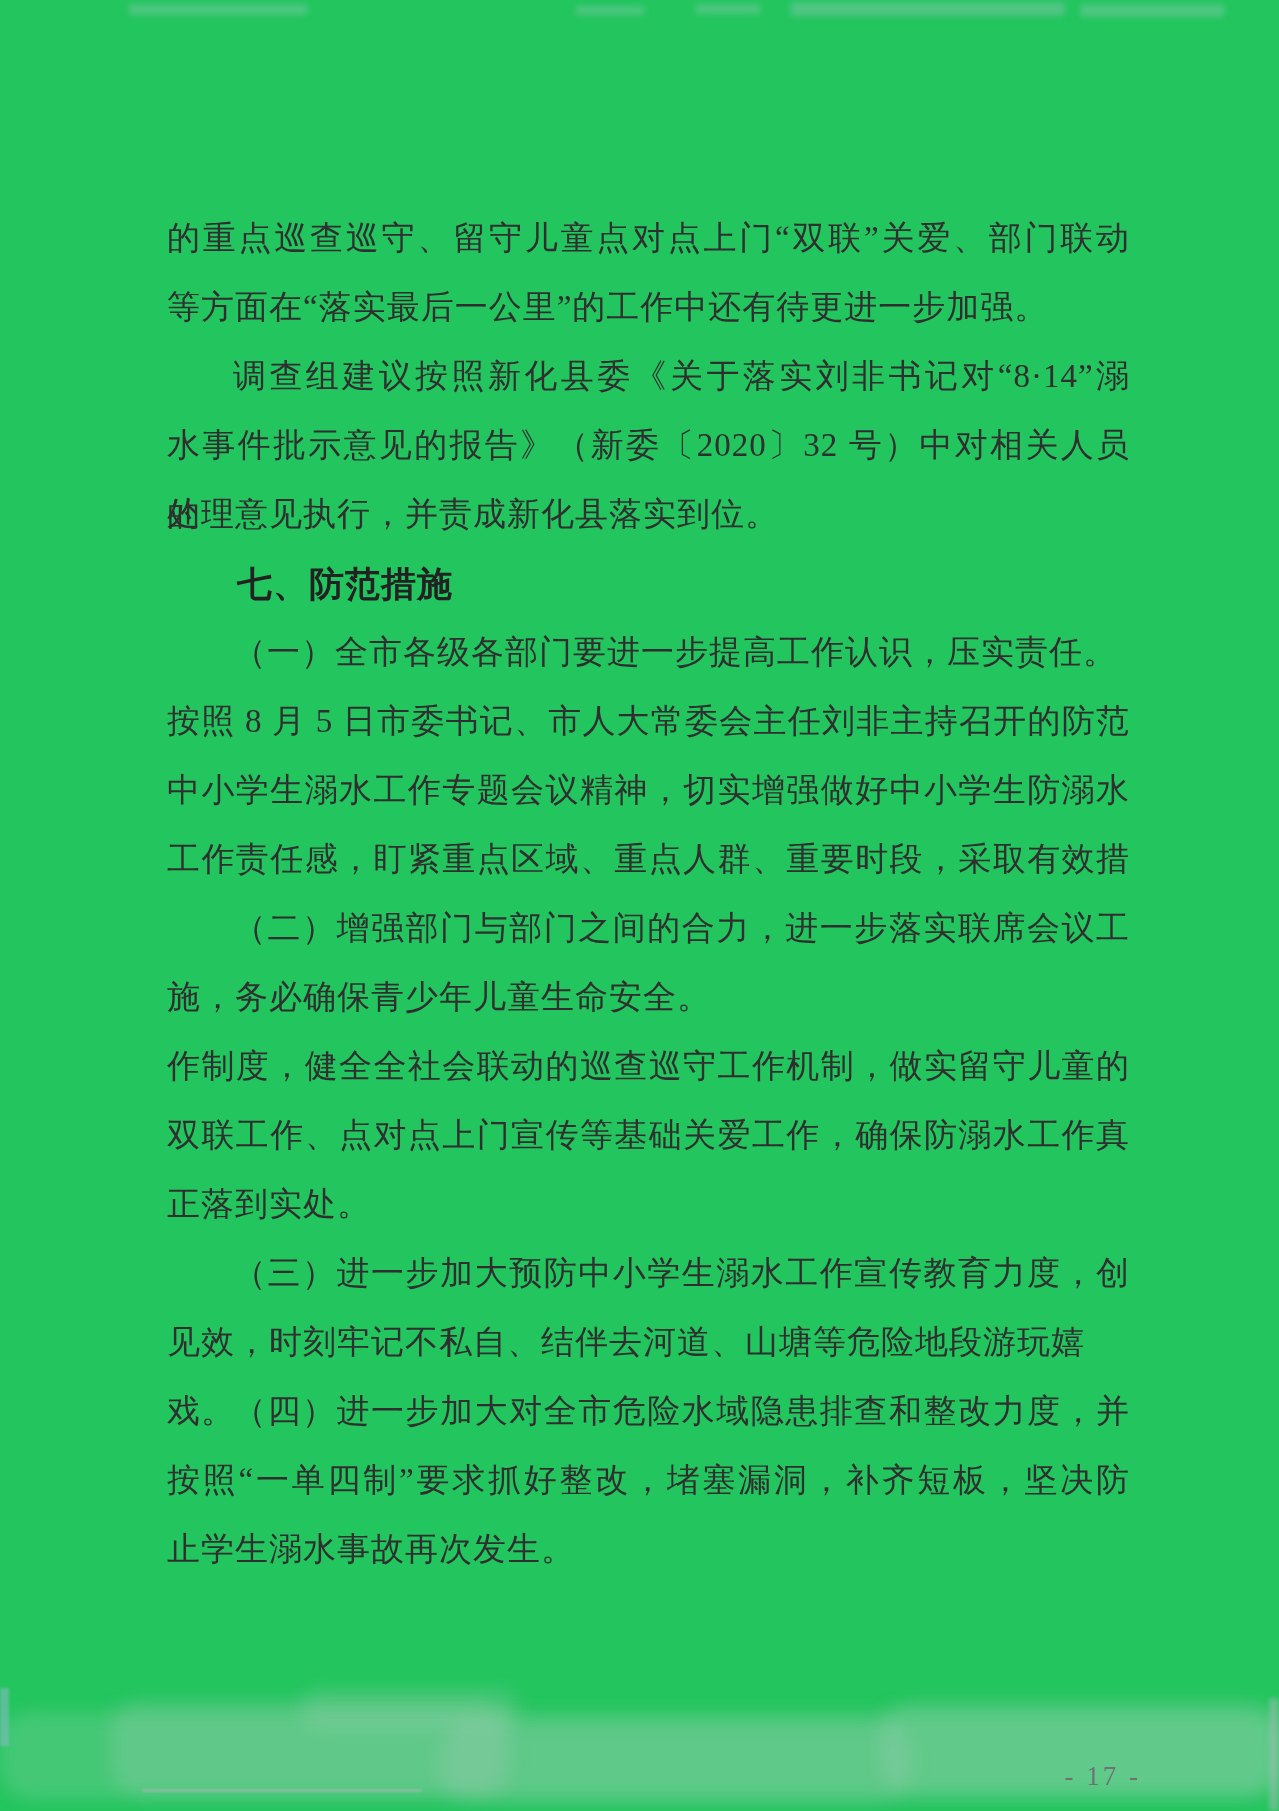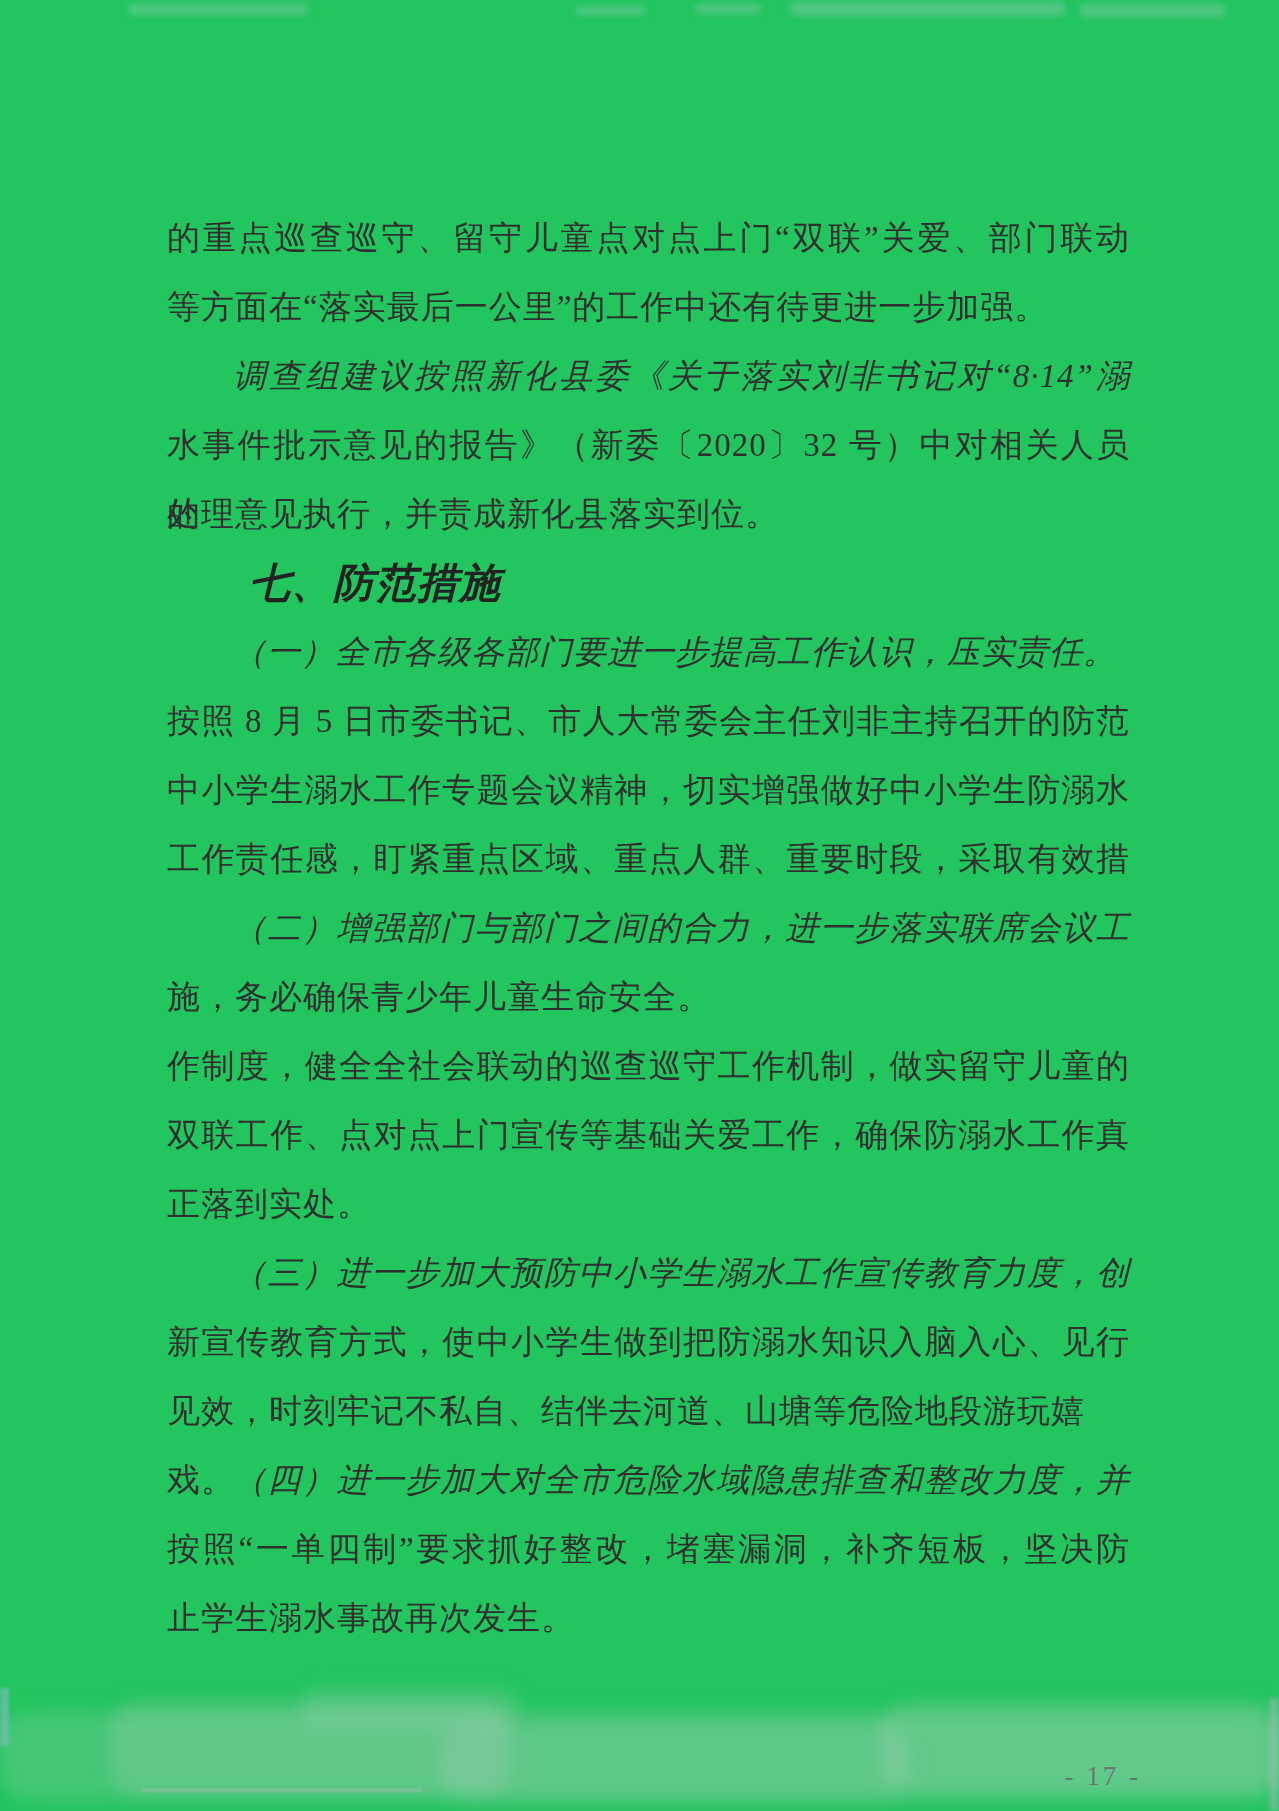--- a/index.html
+++ b/index.html
@@ -30,26 +30,25 @@
     color: #2f2f2f;
     font-family: "Liberation Serif", serif;
     letter-spacing: 1px;
   }
   .line.j {
     text-align: justify;
     text-align-last: justify;
   }
   .line.ind {
     text-indent: 2em;
-    font-style: italic;
   }
   .line.h {
     font-weight: bold;
     font-family: "Liberation Sans", sans-serif;
-    font-size: 41px;
+    font-size: 35px;
     color: #222;
   }
 
   
   .page-number {
     position: absolute;
     top: 1761px;
     right: 138px;
     font-size: 27px;
     color: #3a3a3a;
@@ -125,21 +124,20 @@
     <div class="line ind">（一）全市各级各部门要进一步提高工作认识，压实责任。</div>
     <div class="line j">按照 8 月 5 日市委书记、市人大常委会主任刘非主持召开的防范</div>
     <div class="line j">中小学生溺水工作专题会议精神，切实增强做好中小学生防溺水</div>
     <div class="line j">工作责任感，盯紧重点区域、重点人群、重要时段，采取有效措</div>
     <div class="line ind j">（二）增强部门与部门之间的合力，进一步落实联席会议工</div>
     <div class="line">施，务必确保青少年儿童生命安全。</div>
     <div class="line j">作制度，健全全社会联动的巡查巡守工作机制，做实留守儿童的</div>
     <div class="line j">双联工作、点对点上门宣传等基础关爱工作，确保防溺水工作真</div>
     <div class="line">正落到实处。</div>
     <div class="line ind j">（三）进一步加大预防中小学生溺水工作宣传教育力度，创</div>
-    <div class="line j">新宣传教育方式，使中小学生做到把防溺水知识入脑入心、见行</div>
     <div class="line">见效，时刻牢记不私自、结伴去河道、山塘等危险地段游玩嬉戏。</div>
     <div class="line ind j">（四）进一步加大对全市危险水域隐患排查和整改力度，并</div>
     <div class="line j">按照“一单四制”要求抓好整改，堵塞漏洞，补齐短板，坚决防</div>
     <div class="line">止学生溺水事故再次发生。</div>
   </div>
 
   <div class="page-number">- 17 -</div>
 
   <div class="noise nz-band"></div>
   <div class="noise nz-blob1"></div>

